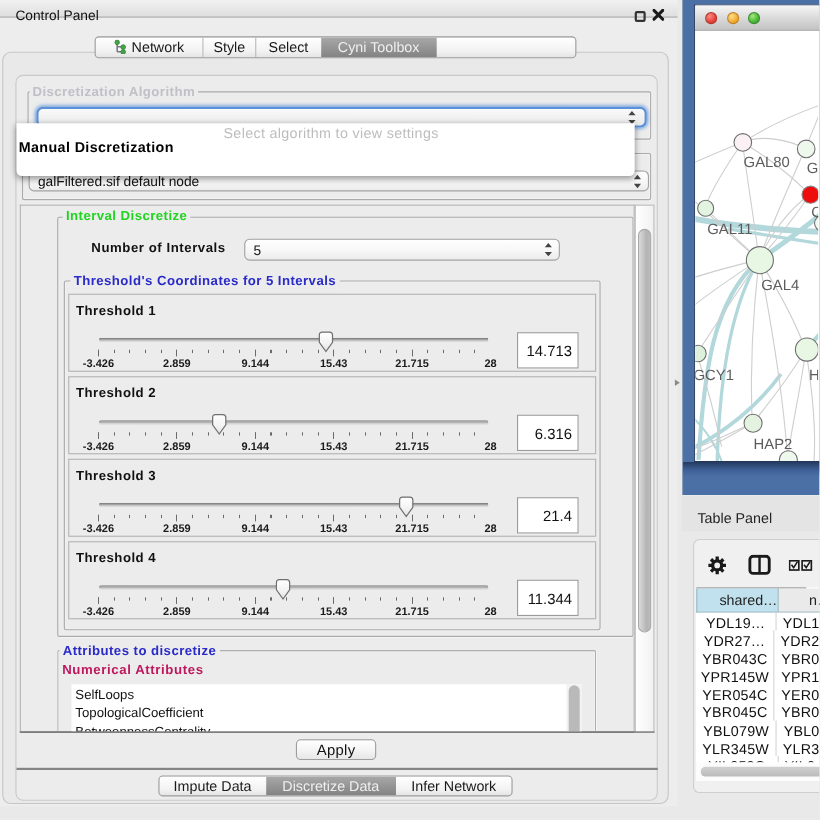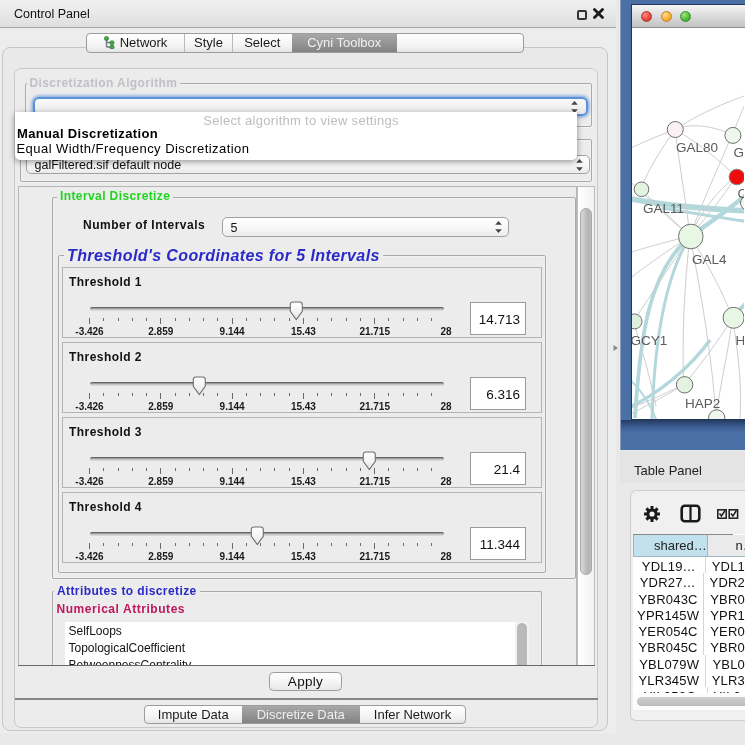--- a/index.html
+++ b/index.html
@@ -4,21 +4,21 @@
 <style>
 * { margin:0; padding:0; box-sizing:border-box; }
 html,body { width:745px; height:745px; }
 body { font-family:"Liberation Sans", sans-serif; background:#e9e9e9; position:relative; overflow:hidden; }
 .abs { position:absolute; }
 
 
 #cpwin { position:absolute; left:0; top:0; width:616px; height:733px; background:#ededed; }
 #outerpanel { position:absolute; left:2px; top:46.5px; width:606px; height:684px;
   background:#e9e9e9; border:1px solid #c6c6c6; border-radius:8px; }
-#cptitle { position:absolute; left:0; top:0; width:616px; height:28px;
+#cptitle { position:absolute; left:0; top:0; width:616px; height:16px;
   background:linear-gradient(#f1f1f1,#dfdfdf); border-bottom:1px solid #a5a5a5;
   font-size:12.5px; color:#111; }
 #cptitle .t { position:absolute; left:14px; top:7px; }
 .undock { position:absolute; left:577px; top:9.5px; width:9.5px; height:10.5px; border:2px solid #333; border-radius:2px; }
 
 
 .seg { position:absolute; display:flex; background:linear-gradient(#ffffff,#f2f2f2 70%,#e4e4e4);
   border:1px solid #9c9c9c; border-radius:4px; overflow:hidden; color:#1a1a1a; }
 #topseg { left:86px; top:32.5px; width:438px; height:20.5px; font-size:13px; }
 .seg span { display:flex; align-items:center; justify-content:center; height:100%; }
@@ -154,39 +154,38 @@
     <svg class="cArrows" width="9" height="15" viewBox="0 0 9 15">
       <path d="M 4.5,1 L 8,5.2 L 1,5.2 Z" fill="#444"></path>
       <path d="M 4.5,14 L 8,9.8 L 1,9.8 Z" fill="#444"></path>
     </svg>
   </div>
 
   <div class="abs" style="left:15px; top:87.5px; width:562px; height:48.5px; background:#fff;
        border-radius:0 0 5px 5px; box-shadow:0 2px 6px rgba(0,0,0,.4); z-index:30;margin-top:24px;">
     <div class="abs" style="left:0; right:0; top:1.5px; text-align:center; font-size:13px; letter-spacing:0.3px; color:#bdbdbd; padding-left:10px;">Select algorithm to view settings</div>
     <div class="abs" style="left:2px; top:14px; font-size:13px; font-weight:bold; color:#000; letter-spacing:0.35px;">Manual Discretization</div>
-    <div class="abs" style="left:1.5px; top:29px; font-size:13px; color:#000; letter-spacing:0.45px;">Equal Width/Frequency Discretization</div>
   </div>
 
   <div id="viewport">
 
     <div class="gbox" style="left:33px; top:10px; width:524px; height:382px;"></div>
     <div class="gtitle" style="left:38px; top:3.5px; color:#22d422; font-size:12px;">Interval Discretize</div>
 
     <div class="abs" style="left:64px; top:31.5px; font-size:12px; font-weight:bold; color:#111; letter-spacing:0.5px;">Number of Intervals</div>
     <div class="combo" style="left:202.5px; top:30.5px; width:287px;">
       <span class="ct">5</span>
       <svg class="cArrows" width="9" height="15" viewBox="0 0 9 15">
         <path d="M 4.5,1 L 8,5.2 L 1,5.2 Z" fill="#444"></path>
         <path d="M 4.5,14 L 8,9.8 L 1,9.8 Z" fill="#444"></path>
       </svg>
     </div>
 
     <div class="gbox" style="left:38.5px; top:68.5px; width:488px; height:318px;"></div>
-    <div class="gtitle" style="left:45px; top:62px; color:#2a2ac8; font-size:16px;font-style:italic;">Threshold's Coordinates for 5 Intervals</div>
+    <div class="gtitle" style="left:45px; top:62px; color:#2a2ac8; font-size:12px;">Threshold's Coordinates for 5 Intervals</div>
 
 <div class="tblock" style="top:80px">
   <div class="tlabel">Threshold 1</div>
   <div class="track"></div>
   <svg class="thumb" style="left:226.5px" width="15" height="20" viewBox="0 0 15 20">
     <defs>
             <linearGradient id="thg0" x1="0" y1="0" x2="0" y2="1">
       <stop offset="0" stop-color="#ffffff"></stop>
               <stop offset="0.6" stop-color="#f2f2f2"></stop>
               <stop offset="1" stop-color="#e2e2e2"></stop>

